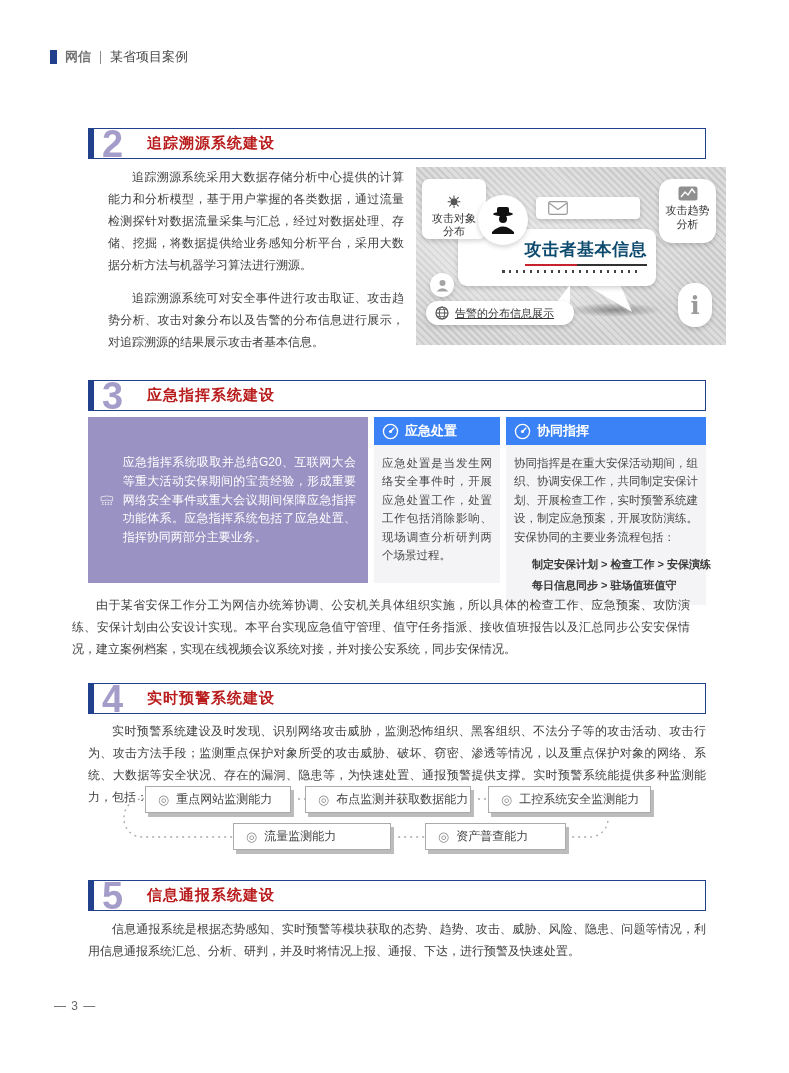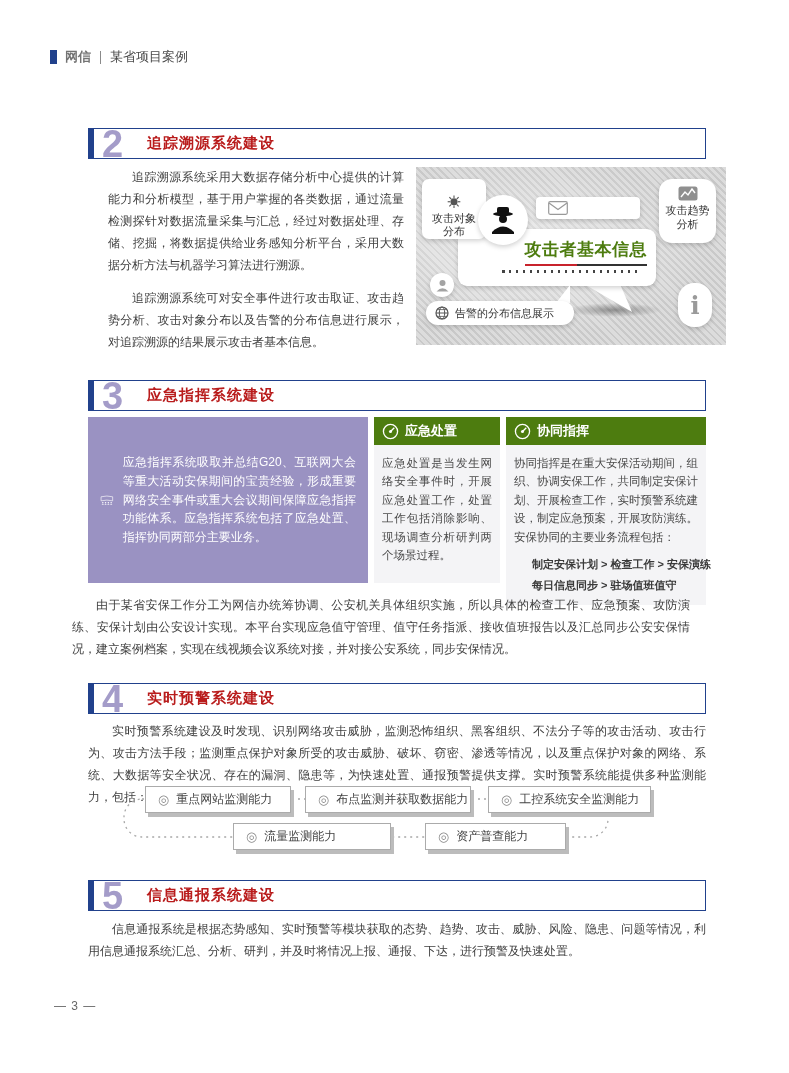--- a/index.html
+++ b/index.html
@@ -49,49 +49,49 @@
     display:flex; flex-direction:column; align-items:center; padding-top:16px; }
   .tl-bubble .lbl, .tr-bubble .lbl { font-size:11px; line-height:1.25; color:#333; text-align:center; width:46px; margin-top:3px; }
   .hacker-bubble { left:62px; top:28px; width:50px; height:50px; border-radius:50%; z-index:5;
     display:flex; align-items:center; justify-content:center; }
   .mail-pill { left:120px; top:30px; width:104px; height:22px; border-radius:4px; z-index:3;
     display:flex; align-items:center; padding-left:12px; }
   .tr-bubble { left:243px; top:12px; width:57px; height:64px; border-radius:13px; z-index:4;
     display:flex; flex-direction:column; align-items:center; padding-top:7px; }
   .main-bubble { left:42px; top:62px; width:198px; height:57px; border-radius:9px; z-index:2;
     box-shadow:0 3px 7px rgba(0,0,0,.22); }
-  .attacker-title { position:absolute; right:9px; top:9px; font-size:17px; font-weight:bold; color:#4d7c0f;
+  .attacker-title { position:absolute; right:9px; top:9px; font-size:17px; font-weight:bold; color:#0c4a6e;
     white-space:nowrap; letter-spacing:.5px; }
   .attacker-title .red-u { border-bottom:2px solid #c8232c; padding-bottom:5px; }
   .attacker-title .dark-u { border-bottom:2px solid #333; padding-bottom:5px; }
   .dots-row { position:absolute; left:44px; top:41px; width:138px; height:3px;
     background:repeating-linear-gradient(90deg, #444 0 2.5px, transparent 2.5px 7px); }
   .tail { position:absolute; left:168px; top:117px; z-index:1; }
   .tail-shadow { position:absolute; left:150px; top:136px; width:96px; height:14px; z-index:0;
     background:radial-gradient(ellipse at center, rgba(50,50,50,.45), rgba(50,50,50,0) 70%); }
   .person-circle { left:14px; top:106px; width:24px; height:24px; border-radius:50%; z-index:2;
     display:flex; align-items:center; justify-content:center; }
   .alert-pill { left:10px; top:134px; width:148px; height:24px; border-radius:12px; z-index:3;
     display:flex; align-items:center; gap:6px; padding-left:9px; }
-  .alert-pill .lbl { font-size:11px; color:#333; white-space:nowrap; }
+  .alert-pill .lbl { font-size:11px; color:#333; white-space:nowrap;text-decoration:underline; }
   .alert-tail { position:absolute; left:138px; top:118px; z-index:2; }
   .info-blob { left:262px; top:116px; width:34px; height:44px; border-radius:16px; z-index:3;
     display:flex; align-items:center; justify-content:center;
     font-family:"DejaVu Serif", serif; font-weight:bold; font-size:24px; color:#9a9a9a; }
 
   
   #sec3-header { top:380px; }
   #panel-row { position:absolute; left:88px; top:417px; width:618px; height:166px; display:flex; gap:6px; }
   .panel-left { width:280px; flex:0 0 280px; background:#9a92c2; color:#fff;
     display:flex; align-items:center; gap:9px; padding:16px 12px; }
   .panel-left .ptext { font-size:12px; line-height:1.58; text-align:justify; }
   .panel-col { display:flex; flex-direction:column; }
   .panel-col.mid { width:126px; flex:0 0 126px; }
   .panel-col.right { width:200px; flex:0 0 200px; }
-  .col-header { height:28px; background:#4d7c0f; color:#fff; display:flex; align-items:center;
+  .col-header { height:28px; background:#3b82f6; color:#fff; display:flex; align-items:center;
     gap:6px; padding-left:8px; font-size:13px; font-weight:bold; flex:0 0 28px; }
   .col-body { flex:1; background:#f4f4f6; padding:9px 8px; font-size:11.5px; line-height:1.6;
     color:#4a4a4a; text-align:justify; }
   .flow-line { font-weight:bold; color:#3a3a3a; font-size:11px; line-height:1.9; white-space:nowrap;padding-left:18px; }
   .flow-wrap { margin-top:8px; }
 
   #sec3-para { position:absolute; left:72px; top:595px; width:618px; }
 
   
   #sec4-header { top:683px; }

